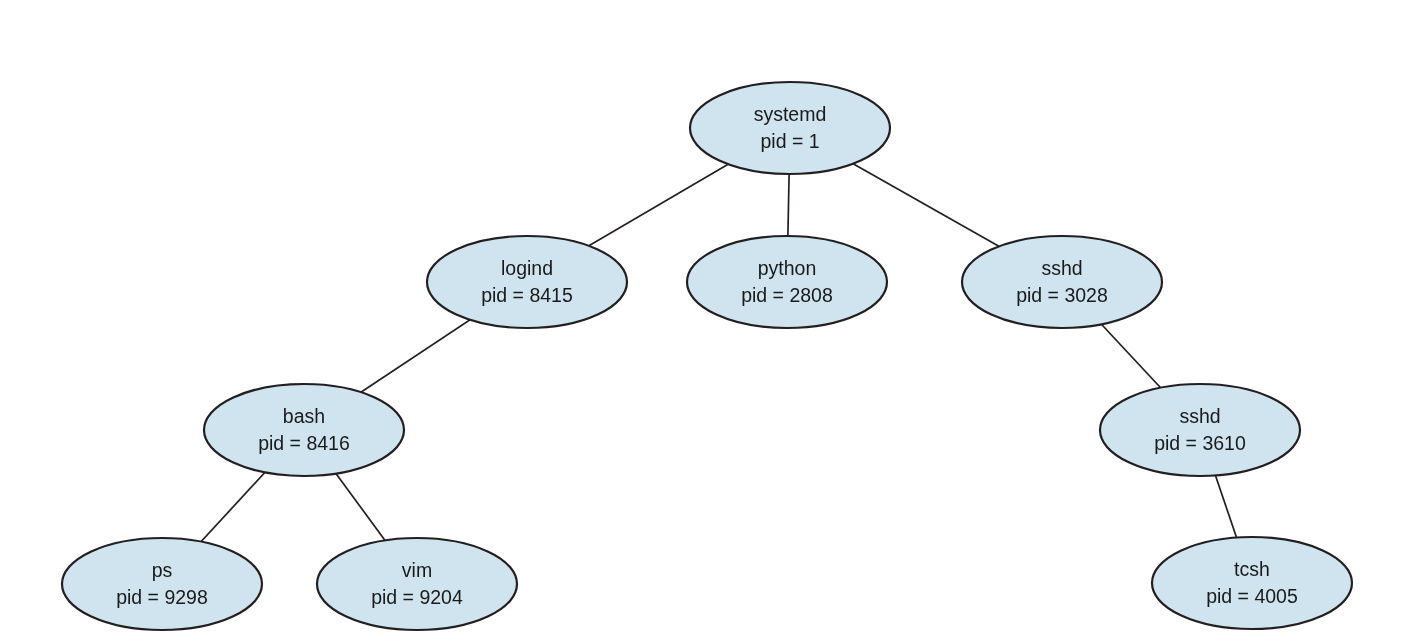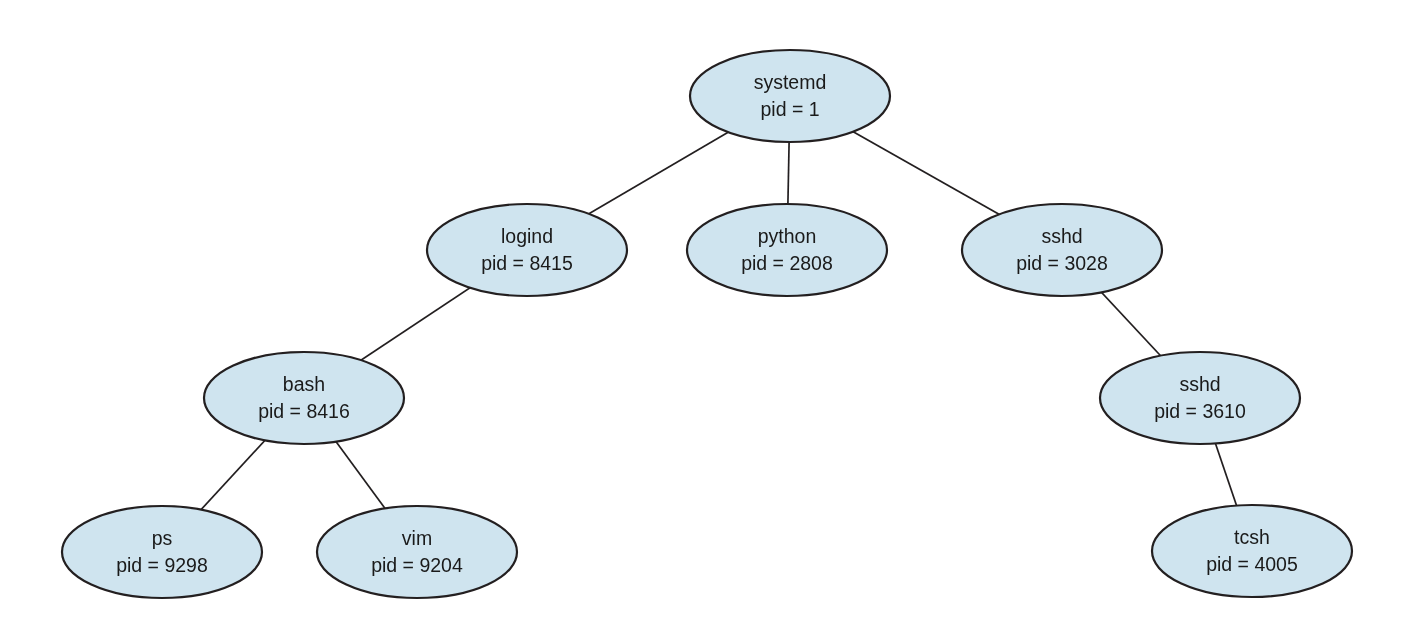--- a/index.html
+++ b/index.html
@@ -8,20 +8,21 @@
     background: #ffffff;
     width: 1410px;
     height: 644px;
     overflow: hidden;
     font-family: "Liberation Sans", sans-serif;
   }
   #diagram-wrap {
     position: relative;
     width: 1410px;
     height: 532px;
+    margin-top: 32px;
   }
   svg {
     display: block;
   }
   .node-ellipse {
     stroke-width: 2.2px;
   }
   .edge-line {
     stroke-width: 1.7px;
   }

